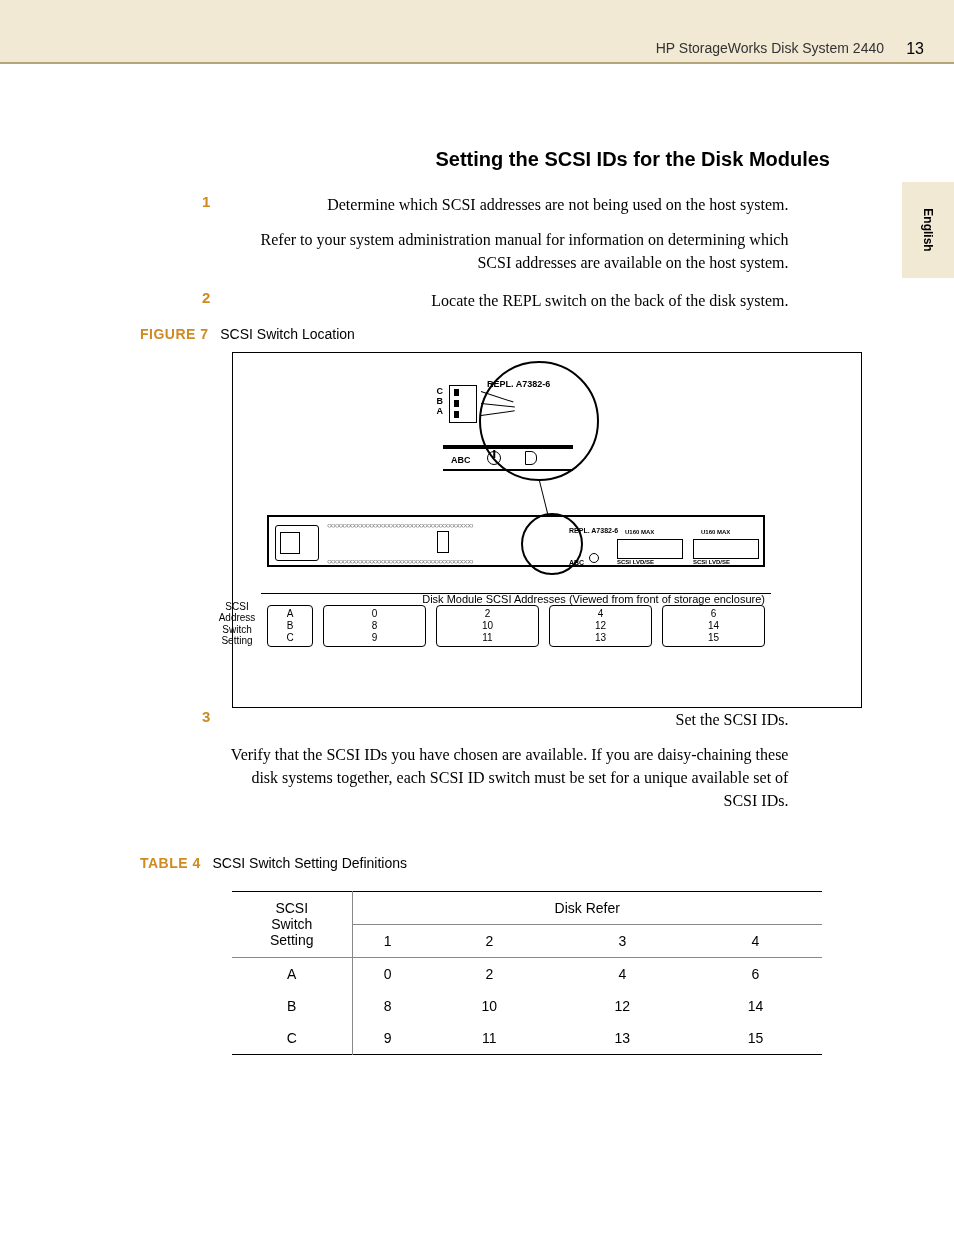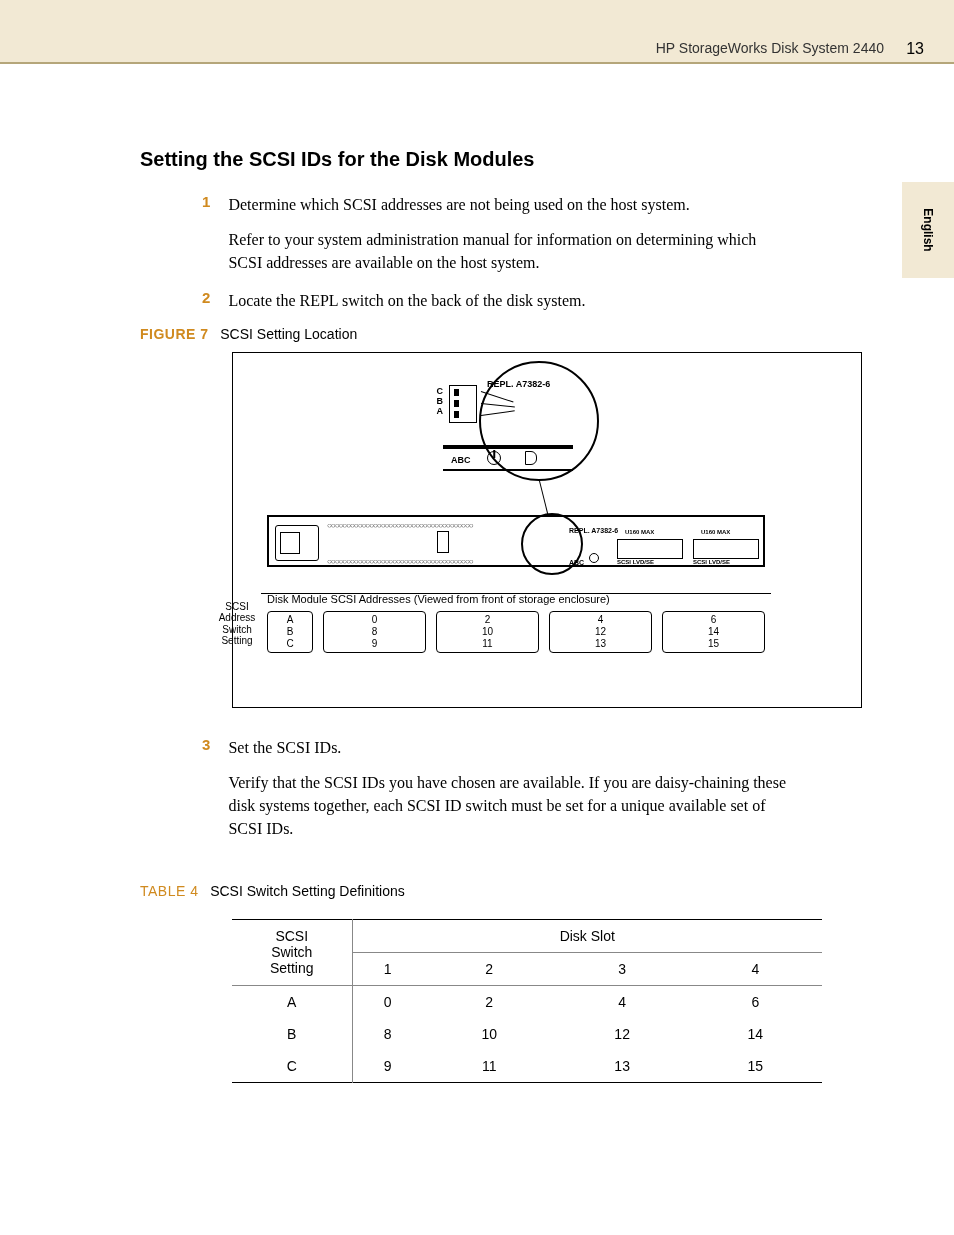--- a/index.html
+++ b/index.html
@@ -4,49 +4,49 @@
 <style>
   * { box-sizing: border-box; margin: 0; padding: 0; }
   html, body { width: 954px; height: 1235px; background: #fff; font-family: Verdana, Geneva, sans-serif; color: #000; }
   .page { position: relative; width: 954px; height: 1235px; }
   .topbar { position: absolute; top: 0; left: 0; right: 0; height: 64px; background: #f2e9d4; border-bottom: 2px solid #b5a67a; }
   .hdr { position: absolute; top: 40px; right: 70px; font-size: 14px; color: #333; }
   .pagenum { position: absolute; top: 40px; right: 30px; font-size: 16px; }
   .side-tab { position: absolute; top: 182px; right: 0; width: 52px; height: 96px; background: #f2e9d4; }
   .side-tab-text { position: absolute; top: 50%; left: 50%; transform: translate(-50%,-50%) rotate(90deg); font-size: 12px; font-weight: bold; }
   .content { position: absolute; top: 148px; left: 140px; width: 690px; }
-  h1.section-title { font-size: 20px; font-weight: bold; margin-bottom: 22px; }
+  h1.section-title { font-size: 20px; font-weight: bold; margin-bottom: 22px; text-align: right; }
   .steps { margin-left: 92px; }
   .step { margin-bottom: 14px; }
   .stepnum { display: inline-block; width: 22px; margin-left: -30px; color: #d08a1f; font-weight: bold; font-size: 15px; vertical-align: top; }
-  .step-text { display: inline-block; width: 560px; font-family: Georgia, 'Times New Roman', serif; font-size: 16px; line-height: 1.45; vertical-align: top; }
+  .step-text { display: inline-block; width: 560px; font-family: Georgia, 'Times New Roman', serif; font-size: 16px; line-height: 1.45; vertical-align: top; text-align: right; }
   .step-sub { margin-left: 0; margin-top: 12px; font-family: Georgia, 'Times New Roman', serif; font-size: 16px; line-height: 1.45; }
   .fig-label { margin-top: 8px; margin-bottom: 10px; font-size: 14px; }
   .fig-label .tag { color: #d08a1f; font-weight: bold; letter-spacing: 0.5px; }
   .figure-box { margin-left: 92px; width: 630px; height: 356px; border: 1.5px solid #000; position: relative; background: #fff; }
   
   .callout-circle { position: absolute; border: 2px solid #000; border-radius: 50%; }
   .small-text { font-size: 9px; font-weight: bold; }
   .tiny-text { font-size: 7px; font-weight: bold; }
   .device-rack { position: absolute; left: 34px; top: 162px; width: 498px; height: 52px; border: 2px solid #000; background: #fff; }
   .psu { position: absolute; left: 6px; top: 8px; width: 44px; height: 36px; border: 1.5px solid #000; border-radius: 3px; }
   .psu-inner { position: absolute; left: 4px; top: 6px; width: 20px; height: 22px; border: 1px solid #000; }
   .vent-dots { position: absolute; left: 58px; top: 4px; width: 288px; height: 8px; font-size: 8px; letter-spacing: -1px; overflow: hidden; color:#333; }
   .dip-mini { position: absolute; left: 168px; top: 14px; width: 12px; height: 22px; border: 1px solid #000; }
   .conn { position: absolute; top: 22px; width: 66px; height: 20px; border: 1px solid #000; }
   .conn-label { position: absolute; font-size: 6px; font-weight: bold; }
   .below-rack { position: absolute; left: 34px; top: 240px; width: 498px; }
   .scsi-label-left { position: absolute; left: -28px; top: 248px; width: 64px; text-align: center; font-size: 10px; line-height: 1.15; }
-  .addr-caption { text-align: left; font-size: 11px; margin-bottom: 6px; }
+  .addr-caption { text-align: right; font-size: 11px; }
   .slot-row { display: flex; gap: 10px; }
   .switch-col { width: 46px; border: 1.5px solid #000; border-radius: 4px; text-align: center; font-size: 10px; line-height: 1.2; padding: 2px 0; }
   .slot-box { flex: 1; border: 1.5px solid #000; border-radius: 4px; text-align: center; font-size: 10px; line-height: 1.2; padding: 2px 0; }
   
   .tbl-label { margin-top: 42px; font-size: 14px; }
-  .tbl-label .tag { color: #d08a1f; font-weight: normal; letter-spacing: 0.5px; }
+  .tbl-label .tag { color: #d08a1f; font-weight: bold; letter-spacing: 0.5px; }
   table.defs { margin-left: 92px; margin-top: 20px; border-collapse: collapse; width: 590px; font-size: 14px; }
   table.defs th, table.defs td { padding: 8px 0; text-align: center; }
   table.defs .toprule { border-top: 1.5px solid #000; }
   table.defs .botrule { border-bottom: 1.5px solid #000; }
   table.defs th { font-weight: normal; }
   .col-switch { width: 120px; border-right: 1px solid #888; }
   .zoom-panel { position: absolute; left: 196px; top: 16px; width: 160px; height: 106px; }
   .zoom-switch-labels { position: absolute; left: 0; top: 18px; font-size: 9px; font-weight: bold; line-height: 1.1; text-align: right; width: 14px; }
   .zoom-dip { position: absolute; left: 20px; top: 16px; width: 28px; height: 38px; border: 1.5px solid #000; }
   .zoom-dip .d { position:absolute; left:4px; width:5px; height:7px; background:#000; }
@@ -82,21 +82,21 @@
         </span>
       </div>
       <div class="step">
         <span class="stepnum">2</span>
         <span class="step-text">Locate the REPL switch on the back of the disk system.</span>
       </div>
     </div>
 
     <div class="fig-label">
       <span class="tag">FIGURE 7</span>
-      &nbsp;&nbsp;<span>SCSI Setting Location</span>
+      &nbsp;&nbsp;<span>SCSI Switch Location</span>
     </div>
 
     <div class="figure-box">
 
       <div class="zoom-panel">
         <div class="small-text" style="position:absolute; left:58px; top:10px;">REPL. A7382-6</div>
         <div class="zoom-switch-labels" style="white-space:pre">C
 B
 A</div>
         <div class="zoom-dip">
@@ -149,42 +149,42 @@
 B
 C</div>
           <div class="slot-box"><span>0</span><br><span>8</span><br><span>9</span></div>
           <div class="slot-box"><span>2</span><br><span>10</span><br><span>11</span></div>
           <div class="slot-box"><span>4</span><br><span>12</span><br><span>13</span></div>
           <div class="slot-box"><span>6</span><br><span>14</span><br><span>15</span></div>
         </div>
       </div>
     </div>
 
-    <div class="steps" style="margin-top:28px;">
+    <div class="steps" style="">
       <div class="step">
         <span class="stepnum">3</span>
         <span class="step-text">
           <span>Set the SCSI IDs.</span>
           <div class="step-sub">Verify that the SCSI IDs you have chosen are available. If you are daisy-chaining these disk systems together, each SCSI ID switch must be set for a unique available set of SCSI IDs.</div>
         </span>
       </div>
     </div>
 
     <div class="tbl-label">
       <span class="tag">TABLE 4</span>
       &nbsp;&nbsp;<span>SCSI Switch Setting Definitions</span>
     </div>
 
     <table class="defs">
       <tbody>
           <tr class="toprule">
         <th rowspan="2" class="col-switch" style="white-space:pre; border-bottom:1px solid #888;">SCSI
 Switch
 Setting</th>
-        <th colspan="4" style="border-bottom:1px solid #888;">Disk Slot</th>
+        <th colspan="4" style="border-bottom:1px solid #888;">Disk Refer</th>
       </tr>
       <tr>
         <th class="" style="border-bottom:1px solid #888;">1</th>
         <th style="border-bottom:1px solid #888;">2</th>
         <th style="border-bottom:1px solid #888;">3</th>
         <th style="border-bottom:1px solid #888;">4</th>
       </tr>
       <tr>
         <td class="col-switch">A</td>
         <td>0</td>

